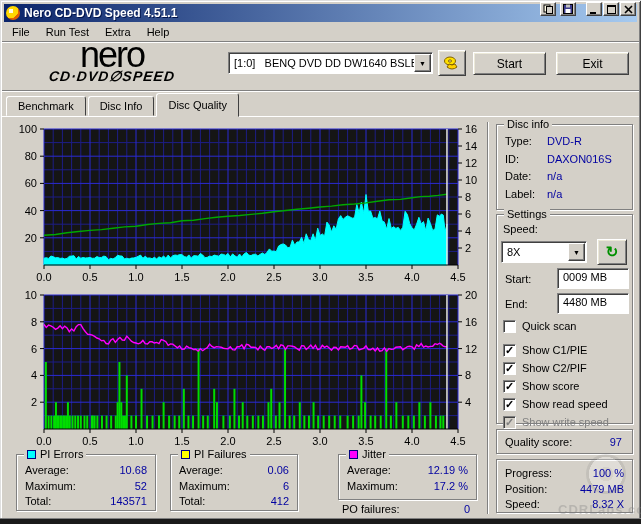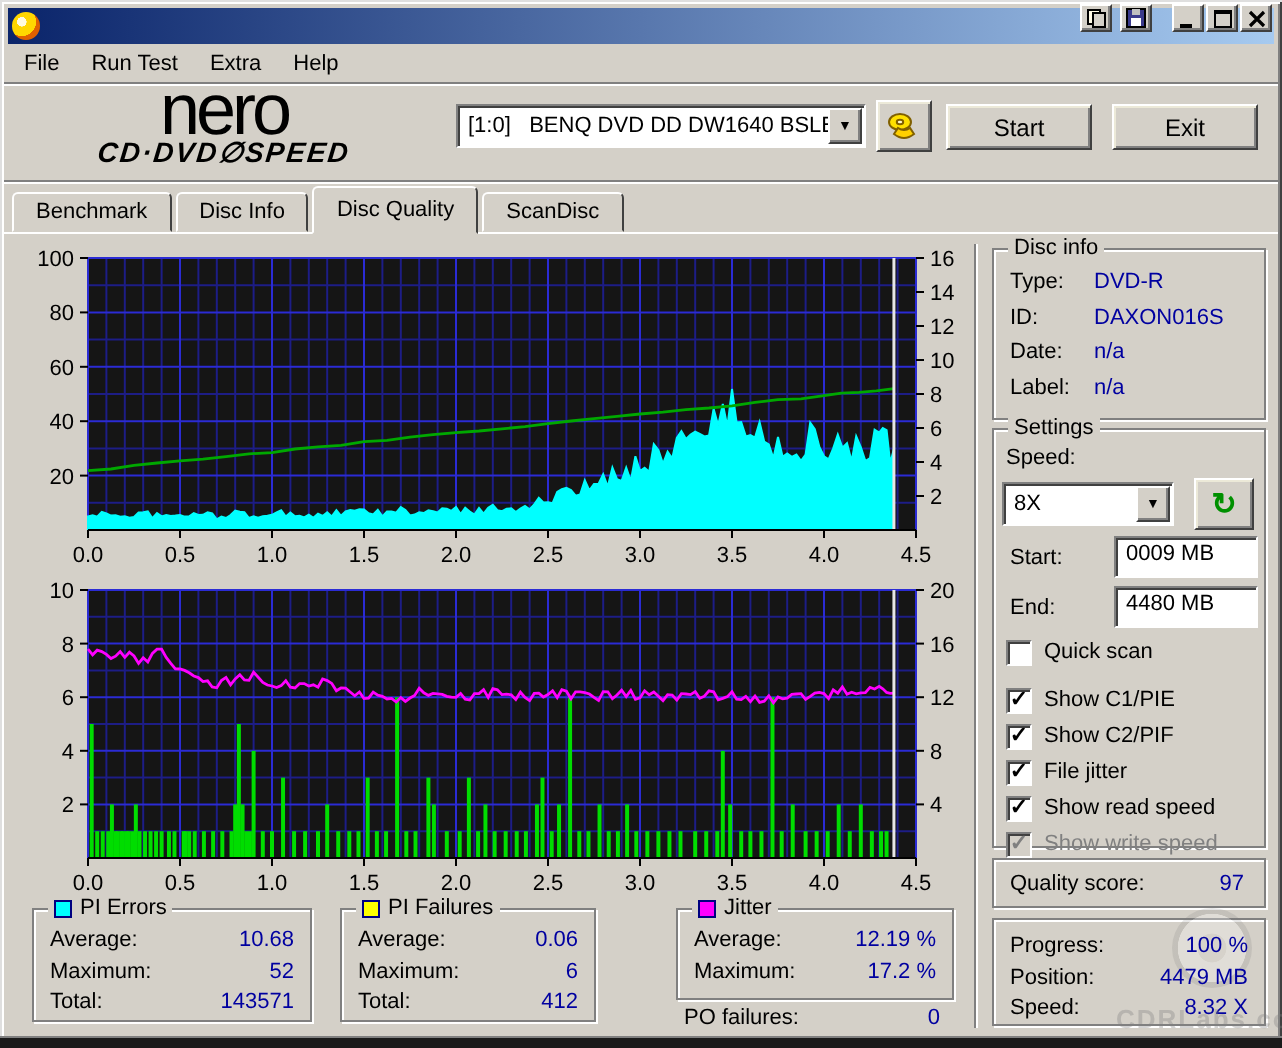--- a/index.html
+++ b/index.html
@@ -75,20 +75,21 @@
     background:radial-gradient(circle, rgba(255,255,255,0.05) 0 25%, rgba(255,255,255,0.28) 26% 60%, rgba(120,120,120,0.18) 61% 100%); }
   .bottom-strip { position:absolute; left:0; right:0; bottom:0; height:6px; background:#1a1a1a; border-top:1px solid #808080; }
 </style>
 </head>
 <body>
 
 <div class="window">
 
   <div class="titlebar">
     <div class="app-icon"></div>
+    <div class="title">Nero CD-DVD Speed 4.51.1</div>
   </div>
   <div class="tb-btn" style="left:540px">
       <svg width="10" height="10" viewBox="0 0 10 10">
         <rect x="1" y="1" width="6" height="7" fill="#fffbe6" stroke="#000" stroke-width="1"></rect>
         <rect x="3.5" y="2.5" width="6" height="7" fill="#d4d0c8" stroke="#000" stroke-width="1"></rect>
       </svg>
     </div>
   <div class="tb-btn" style="left:560px">
       <svg width="10" height="10" viewBox="0 0 10 10">
         <rect x="0.5" y="0.5" width="9" height="9" fill="#3a3a8c" stroke="#000"></rect>
@@ -137,21 +138,20 @@
     </svg>
   </div>
   <button class="btn push" style="left:473px">Start</button>
   <button class="btn push" style="left:556px">Exit</button>
   <div class="hline" style="top:90px"></div>
 
   <div class="tabs" id="tabs">
       <div class="tab">Benchmark</div>
       <div class="tab">Disc Info</div>
       <div class="tab active">Disc Quality</div>
-      <div class="tab">ScanDisc</div>
     </div>
   <div class="pageline"></div>
 
   <svg class="chart-svg" id="chart0" style="top:119px" width="486" height="166">
       <rect x="44" y="10" width="414" height="136" fill="#151515"></rect>
       <line x1="53.2" y1="10" x2="53.2" y2="146" stroke="#1d1d86" stroke-width="1"></line>
       <line x1="62.400000000000006" y1="10" x2="62.400000000000006" y2="146" stroke="#1d1d86" stroke-width="1"></line>
       <line x1="71.60000000000001" y1="10" x2="71.60000000000001" y2="146" stroke="#1d1d86" stroke-width="1"></line>
       <line x1="80.80000000000001" y1="10" x2="80.80000000000001" y2="146" stroke="#1d1d86" stroke-width="1"></line>
       <line x1="99.19999999999999" y1="10" x2="99.19999999999999" y2="146" stroke="#1d1d86" stroke-width="1"></line>
@@ -503,21 +503,21 @@
         <label class="chk" style="top: 128px;">
           <span class="box">✓</span>
           <span class="chk-label">Show C1/PIE</span>
         </label>
         <label class="chk" style="top: 146px;">
           <span class="box">✓</span>
           <span class="chk-label">Show C2/PIF</span>
         </label>
         <label class="chk" style="top: 164px;">
           <span class="box">✓</span>
-          <span class="chk-label">File jitter</span>
+          <span class="chk-label">Show score</span>
         </label>
         <label class="chk" style="top: 182px;">
           <span class="box">✓</span>
           <span class="chk-label">Show read speed</span>
         </label>
         <label class="chk disabled" style="top: 200px;">
           <span class="box">✓</span>
           <span class="chk-label">Show write speed</span>
         </label>
       </div>

